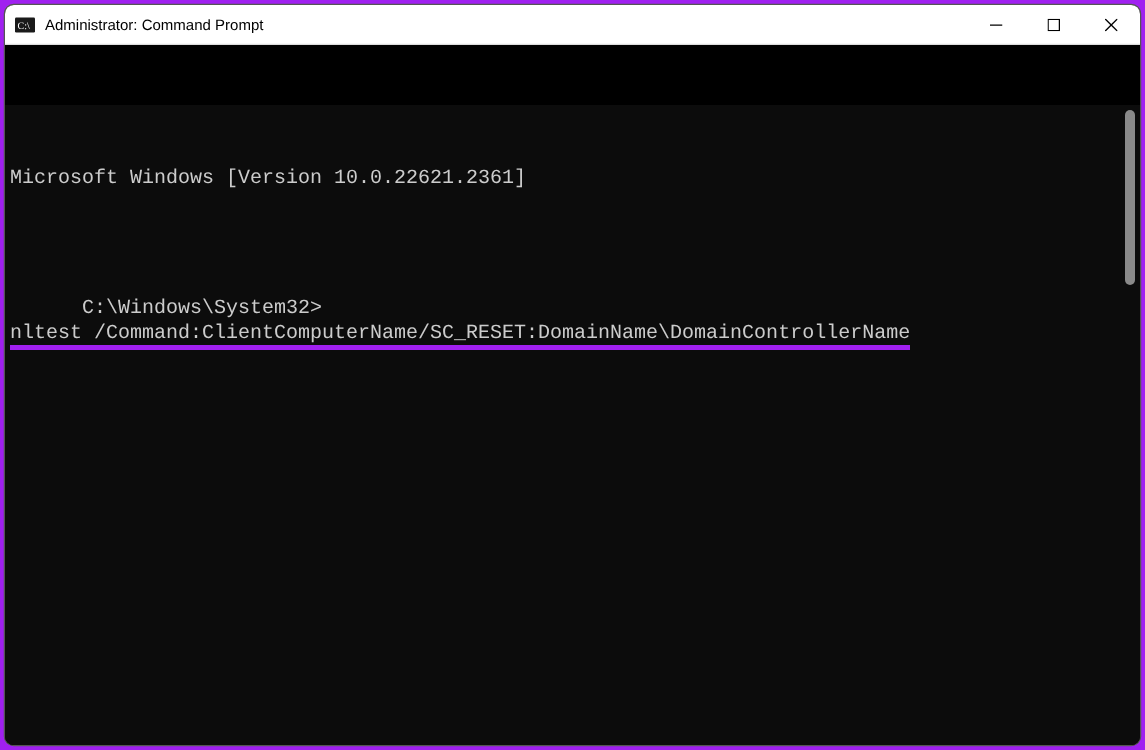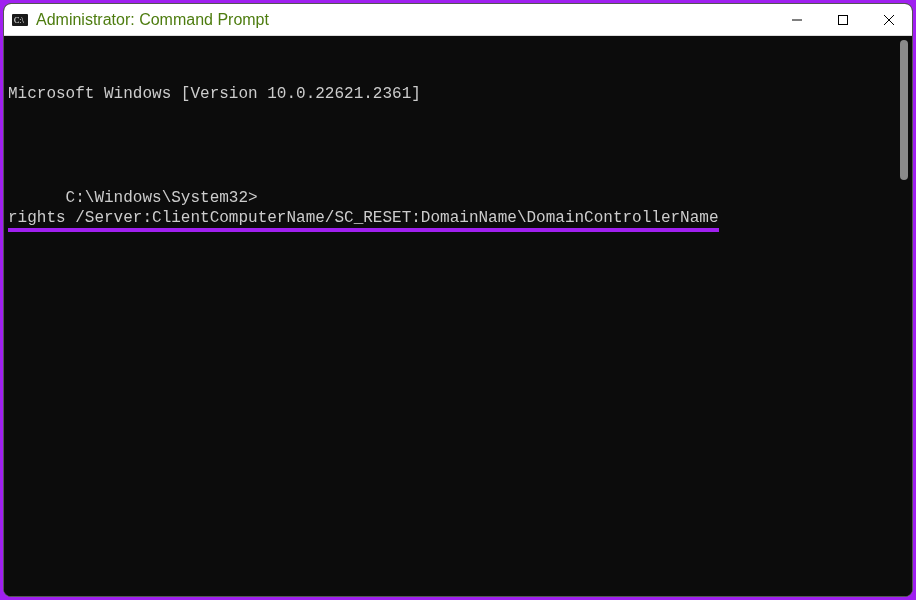--- a/index.html
+++ b/index.html
@@ -39,22 +39,22 @@
       margin-right: 8px;
       display: flex;
       align-items: center;
       justify-content: center;
     }
     .app-icon svg {
       width: 16px;
       height: 16px;
     }
     .title-text {
-      font-size: 16px;
-      color: #4d7c0f;
+      font-size: 12px;
+      color: #000000;
       flex: 0 0 auto;
     }
     .spacer {
       flex: 1;
     }
     .window-controls {
       display: flex;
       height: 100%;
     }
     .win-btn {
@@ -67,20 +67,21 @@
     }
     .win-btn svg {
       width: 10px;
       height: 10px;
     }
     .terminal-area {
       flex: 1;
       background: #0c0c0c;
       position: relative;
       padding: 6px 4px;
+      margin-top: 48px;
     }
     .terminal-content {
       font-family: Consolas, "Courier New", monospace;
       font-size: 16px;
       color: #cccccc;
       line-height: 1.3;
       white-space: pre-wrap;
     }
     .terminal-line {
       display: block;
@@ -151,20 +152,20 @@
           <line x1="10" y1="0" x2="0" y2="10" stroke="#000" stroke-width="1"></line>
         </svg>
       </div>
     </div>
   </div>
 
   <div class="terminal-area">
     <div class="terminal-content">
       <span class="terminal-line">Microsoft Windows [Version 10.0.22621.2361]</span>
       <span class="terminal-line"> </span>
-      <span class="prompt-line">C:\Windows\System32&gt;</span><span class="command-wrap"><span class="command-text">rights /Server:ClientComputerName/SC_RESET:DomainName\DomainControllerName</span><span class="underline-highlight"></span></span>
+      <span class="prompt-line">C:\Windows\System32&gt;</span><span class="command-wrap"><span class="command-text">nltest /Command:ClientComputerName/SC_RESET:DomainName\DomainControllerName</span><span class="underline-highlight"></span></span>
     </div>
 
     <div class="scrollbar-track">
       <div class="scrollbar-thumb"></div>
     </div>
   </div>
 </div>
 
 </body></html>

